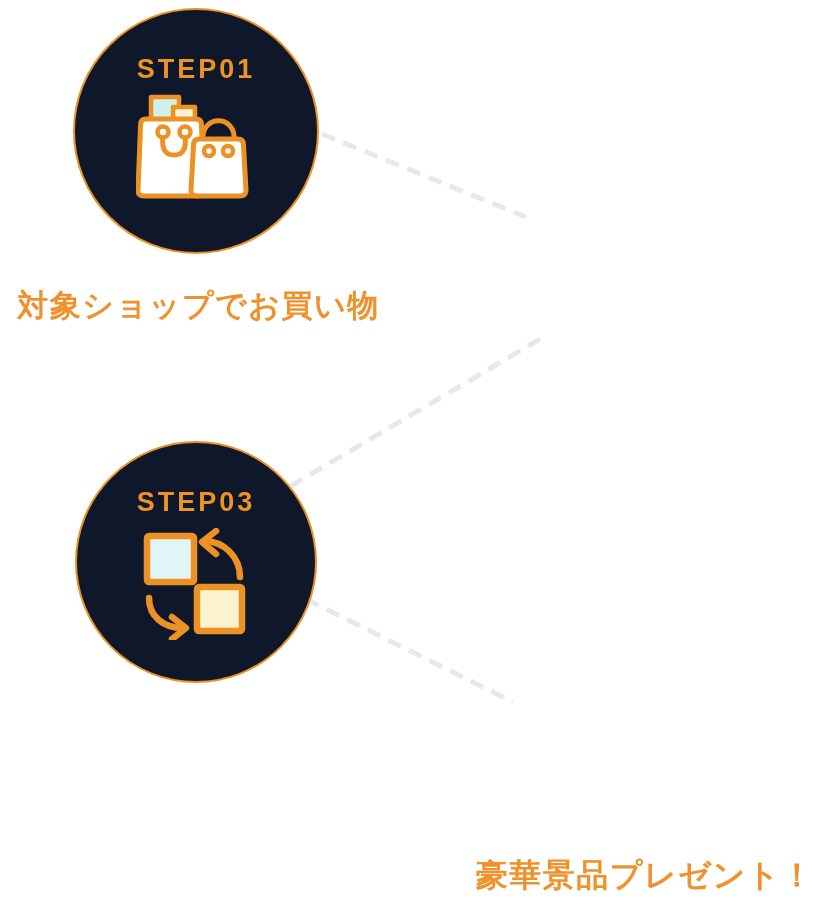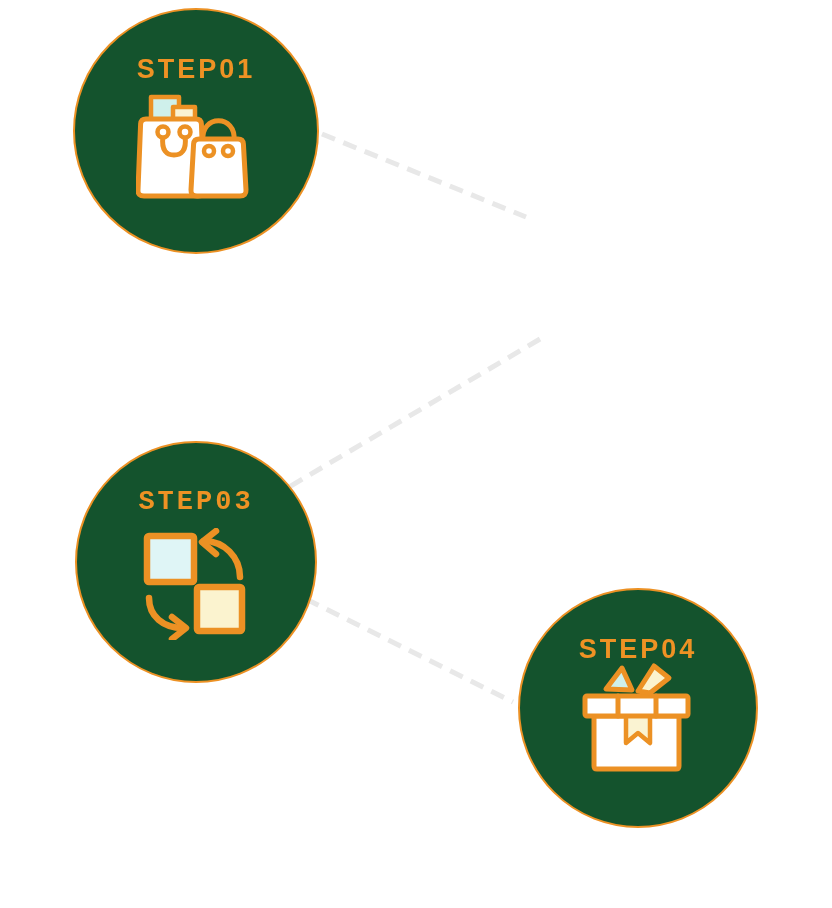--- a/index.html
+++ b/index.html
@@ -15,25 +15,25 @@
 
   .connectors {
     position:absolute; left:0; top:0;
     width:832px; height:908px;
   }
 
   .step-circle {
     position:absolute;
     border:2.5px solid #EC9124;
     border-radius:50%;
-    background:#14532d;
+    background:#0f172a;
   }
   .c1 { left:73px;  top:8px;   width:246px; height:246px; }
   .c2 { left:513px; top:146px; width:244px; height:244px; }
-  .c3 { left:75px;  top:441px; width:242px; height:242px;font-family:Liberation Mono, monospace; }
+  .c3 { left:75px;  top:441px; width:242px; height:242px; }
   .c4 { left:518px; top:588px; width:240px; height:240px; }
 
   .step-label {
     position:absolute; top:44px; left:0;
     width:100%; text-align:center;
     font-size:27px; font-weight:600;
     letter-spacing:3px;
     color:#EE9224;
   }
 
@@ -98,31 +98,19 @@
         <rect x="4" y="8" width="47" height="46" rx="2" fill="#DFF5F6"></rect>
         <rect x="54" y="59" width="45" height="44" rx="2" fill="#FBF3CF"></rect>
         <path d="M 61,13 C 81,13 97,29 97,49"></path>
         <path d="M 73,3 L 59,14 L 73,26"></path>
         <path d="M 6,70 C 6,88 20,100 40,100"></path>
         <path d="M 29,89 L 43,100 L 29,111"></path>
       </g>
     </svg>
   </div>
 
-  <div class="step-circle c4">
-    <div class="step-label">STEP04</div>
-    <svg class="icon icon-gift" viewBox="0 0 126 130">
-      <g fill="none" stroke="#EC9124" stroke-width="5" stroke-linejoin="round" stroke-linecap="round">
-        <path d="M 19,70 L 104,70 L 104,120 Q 104,123 101,123 L 22,123 Q 19,123 19,120 Z" fill="#ffffff"></path>
-        <path d="M 51,62 L 51,97 L 63,87 L 75,97 L 75,62 Z" fill="#FAF3D2" stroke-width="4.5"></path>
-        <rect x="10" y="50" width="103" height="20" rx="2" fill="#ffffff"></rect>
-        <path d="M 43,50 L 43,70"></path>
-        <path d="M 81,50 L 81,70"></path>
-        <path d="M 57,44 L 47,22 L 31,43 Z" fill="#CFF0EB"></path>
-        <path d="M 63,45 L 79,20 L 94,32 L 75,47 Z" fill="#FBF3CF"></path>
-      </g>
-    </svg>
-  </div>
 
+  <div class="caption cap1">対象ショップでお買い物</div>
   <div class="caption cap3">
   </div>
+  <div class="caption cap4">豪華景品プレゼント！</div>
 
 </div>
 
 </body></html>

